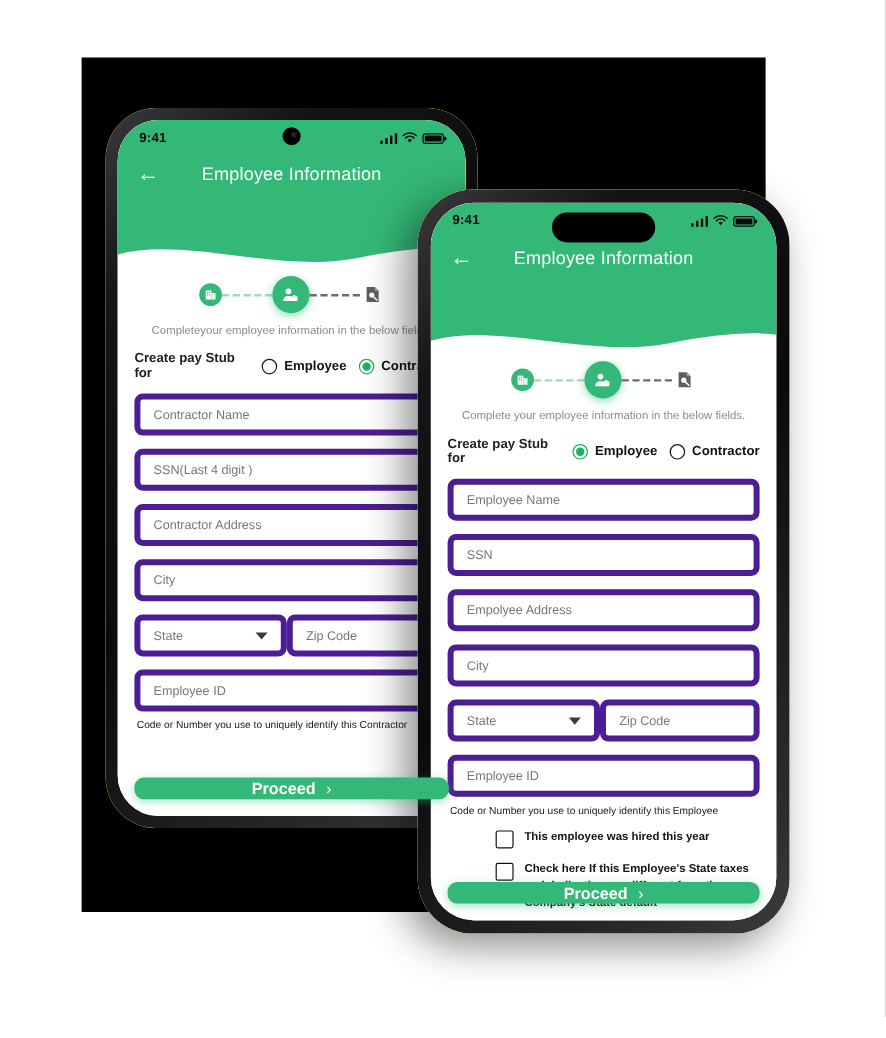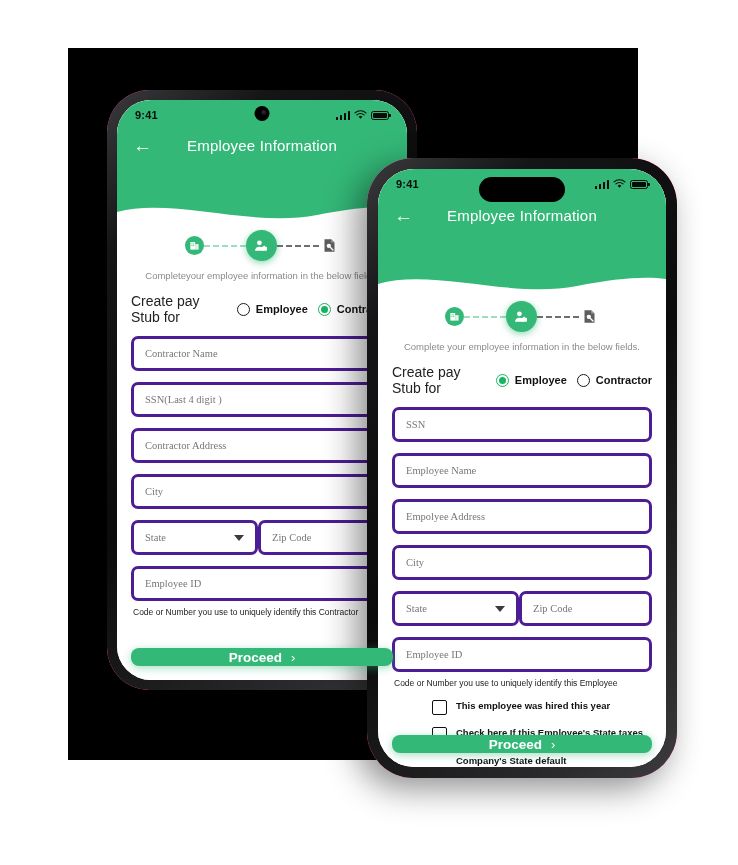--- a/index.html
+++ b/index.html
@@ -5,21 +5,21 @@
   html,body{margin:0;padding:0;background:#ffffff;}
   body{width:738px;height:865px;position:relative;overflow:hidden;
        font-family:"Liberation Sans","DejaVu Sans",sans-serif;
        -webkit-font-smoothing:antialiased;}
 
   
   .backdrop{position:absolute;left:68px;top:48px;width:570px;height:712px;
             background:#000;border-radius:0 0 68px 0;}
 
   
-  .phone{position:absolute;background:#ec4899;overflow:hidden;margin-left:19px;}
+  .phone{position:absolute;background:#fde047;overflow:hidden;}
   .phone .bezel{position:absolute;inset:0;border-radius:inherit;
                 background:linear-gradient(135deg,#3a3a3c 0%,#151517 18%,#0b0b0c 50%,#2c2c2e 88%,#3d3d40 100%);}
   .phone .screen{position:absolute;background:#fff;overflow:hidden;}
 
   
   #phone-back{left:88px;top:90px;width:310px;height:600px;border-radius:42px;}
   #phone-back .screen{left:10px;top:10px;width:290px;height:580px;border-radius:34px;}
 
   
   #phone-front{left:348px;top:158px;width:310px;height:620px;border-radius:46px;
@@ -57,33 +57,33 @@
   .step-dot.sm{width:19px;height:19px;}
   .step-dot.lg{width:31px;height:31px;box-shadow:0 2px 7px rgba(52,184,120,.55);}
   .step-dot.plain{background:transparent;width:21px;height:21px;color:#5b5b5b;}
   .step-line{width:42px;height:0;border-top:2px dashed #9fdcbd;}
   .step-line.dark{border-top-color:#6e6e6e;}
 
   .subtitle{text-align:center;color:#8b8b8b;font-size:9.5px;margin-top:9px;}
 
   
   .radio-row{display:flex;align-items:center;padding:0 14px;margin-top:12px;gap:10px;}
-  .radio-label{font-size:14px;color:#222;}
+  .radio-label{font-size:11px;color:#222;font-weight:bold;}
   .radio-opt{display:flex;align-items:center;gap:6px;cursor:pointer;}
   .radio{width:13px;height:13px;border-radius:50%;border:1.6px solid #1a1a1a;
          box-sizing:border-box;display:flex;align-items:center;justify-content:center;flex:none;}
   .radio.on{border-color:#18b45f;}
   .radio.on:after{content:"";width:7px;height:7px;border-radius:50%;background:#18b45f;}
   .radio-text{font-size:11px;font-weight:bold;color:#121212;}
 
   
   .fields{padding:0 14px;margin-top:11px;}
-  .field{height:35px;border:3px solid #4c1d95;border-radius:7px;
+  .field{height:35px;border:5px solid #4c1d95;border-radius:7px;
          display:flex;align-items:center;padding:0 11px;margin-bottom:11px;
-         background:#fff;box-sizing:border-box;font-family:Liberation Serif, serif;}
+         background:#fff;box-sizing:border-box;}
   .field span{font-size:10.5px;color:#777;}
   .row2{display:flex;}
   .row2 .field{margin-bottom:11px;}
   .f-state{flex:0 0 127px;justify-content:space-between;}
   .f-zip{flex:1;}
   .caret{width:0;height:0;border-left:5px solid transparent;
          border-right:5px solid transparent;border-top:6px solid #3b3b3b;}
   .helper{font-size:8.5px;color:#1b1b1b;margin:-5px 0 0 2px;white-space:nowrap;}
 
   
@@ -312,24 +312,24 @@
             <div class="radio-text">Employee</div>
           </div>
           <div class="radio-opt">
             <div class="radio"></div>
             <div class="radio-text">Contractor</div>
           </div>
         </div>
 
         <div class="fields">
           <div class="field">
+              <span>Employee Name</span>
+            </div>
+          <div class="field">
               <span>SSN</span>
-            </div>
-          <div class="field">
-              <span>Employee Name</span>
             </div>
           <div class="field">
               <span>Empolyee Address</span>
             </div>
           <div class="field">
               <span>City</span>
             </div>
           <div class="row2">
             <div class="field f-state">
               <span>State</span>

